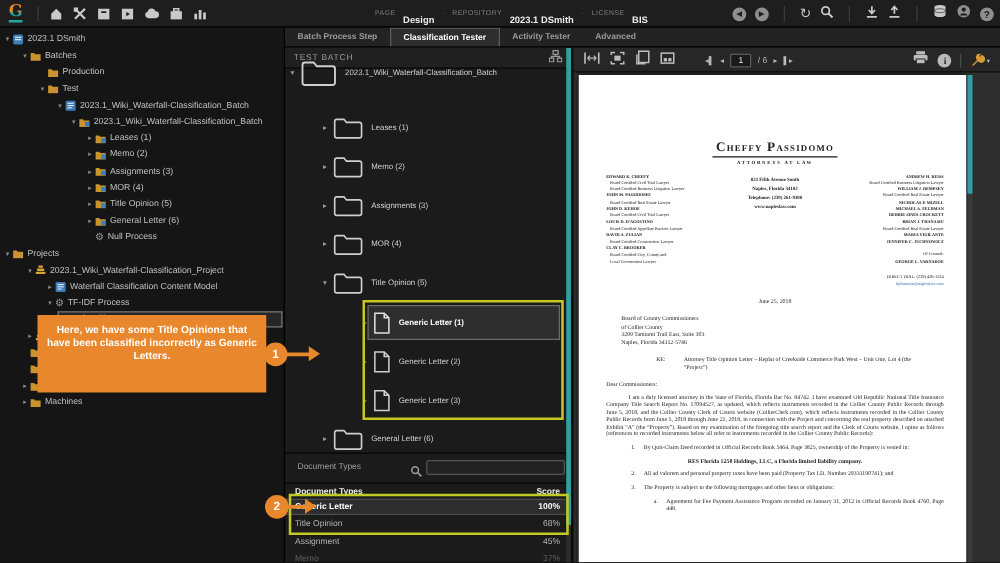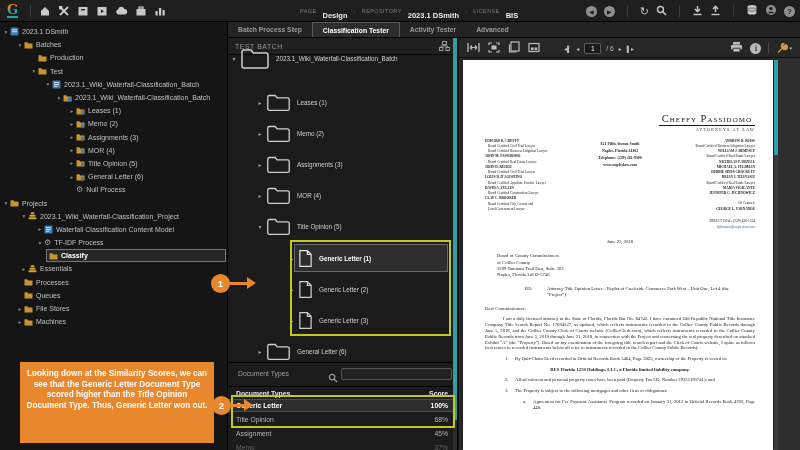--- a/index.html
+++ b/index.html
@@ -97,21 +97,21 @@
   .infoc { width:11px; height:11px; border-radius:50%; background:#b9b9b9; color:#272727; font-size:7.5px;
            font-weight:bold; font-family:"Liberation Serif",serif; display:flex; align-items:center; justify-content:center; }
   .page { position:absolute; left:4px; top:22px; width:310px; height:390px; background:#fff;
           box-shadow:0 0 5px rgba(0,0,0,.7); overflow:hidden;
           font-family:"Liberation Serif", serif; color:#222; }
   .v-scroll { position:absolute; right:22px; top:22px; width:4px; bottom:0; background:#3a3a3a; }
   .v-thumb { position:absolute; top:0; width:4px; height:95px; background:#2f9ea6; }
 
   
   .letter { padding:48px 18px 0 22px; }
-  .firm { text-align:right; }
+  .firm { text-align:center;font-weight:bold; }
   .firm-name { display:inline-block; font-size:10.5px; letter-spacing:1px; font-variant:small-caps;
                border-bottom:1px solid #1a1a1a; padding:0 3px 0.5px 3px; }
   .firm-tag { font-size:3.8px; letter-spacing:1.4px; margin-top:1.5px; }
   .lh-cols { display:flex; margin-top:7px; }
   .lh-l { width:36%; font-size:3.4px; line-height:1.55; }
   .lh-c { width:28%; text-align:center; font-size:3.9px; font-weight:bold; line-height:1.8; padding-top:2px; }
   .lh-r { width:36%; text-align:right; font-size:3.4px; line-height:1.55; }
   .lh-l .nm, .lh-r .nm { font-weight:bold; }
   .lh-l .ct { padding-left:3px; }
   .dd { text-align:right; font-size:3.5px; margin-top:7px; line-height:1.6; }
@@ -702,28 +702,28 @@
             <span class="txt">Agreement for Fee Payment Assistance Program recorded on January 31, 2012 in Official Records Book 4760, Page 448.</span>
         </div>
       </div>
     </div>
 
     <div class="v-scroll">
         <div class="v-thumb"></div>
       </div>
   </div>
 
+  <div class="callout" style="left:30px; top:252px; width:183px; height:62px;">
+    <span>Here, we have some Title Opinions that have been classified incorrectly as Generic Letters.</span>
+  </div>
   <div class="cbadge" style="left:211px; top:274px;">
     <span>1</span>
   </div>
   <div class="aline" style="left:229px; top:282px; width:19px;"></div>
   <div class="ahead" style="left:247px; top:277px;"></div>
 
-  <div class="callout" style="left:20px; top:362px; width:194px; height:81px;">
-    <span>Looking down at the Similarity Scores, we can see that the Generic Letter Document Type scored higher than the Title Opinion Document Type. Thus, Generic Letter won out.</span>
-  </div>
   <div class="cbadge" style="left:212px; top:396px;">
     <span>2</span>
   </div>
   <div class="aline" style="left:230px; top:404px; width:15px;"></div>
   <div class="ahead" style="left:244px; top:399px;"></div>
 
 </div>
 
 </body></html>

